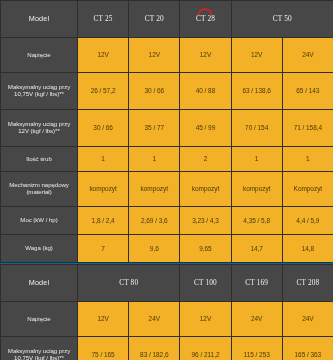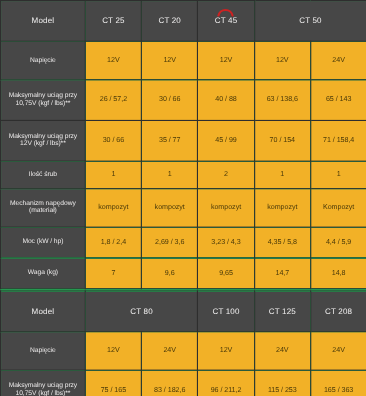--- a/index.html
+++ b/index.html
@@ -9,21 +9,21 @@
   }
   body {
     width: 333px;
     height: 360px;
     overflow: hidden;
     font-family: "Liberation Sans", sans-serif;
   }
   .spec-sheet {
     width: 333px;
     height: 360px;
-    background: #22c55e;
+    background: #0369a1;
     display: flex;
     flex-direction: column;
   }
   table.spec-table {
     width: 333px;
     border-collapse: collapse;
     table-layout: fixed;
   }
   table.spec-table + table.spec-table {
     margin-top: 1px;
@@ -69,20 +69,21 @@
   .r-pow  td { height: 27px; }
   .r-weight td { height: 27px; }
 
   .lbl .sub { display: block; }
 
   
   .hdr-wrap {
     position: relative;
     display: block;
     width: 100%;
+    font-family: Liberation Serif, serif;
   }
   .arc-mark {
     position: absolute;
     left: 50%;
     top: -11px;
     transform: translateX(-50%);
     width: 17px;
     height: 11px;
     pointer-events: none;
   }
@@ -111,21 +112,21 @@
         <td class="hdr" colspan="1">
           <span class="hdr-wrap"><span>CT 20</span></span>
         </td>
         <td class="hdr" colspan="1">
           <span class="hdr-wrap">
             <span class="arc-mark">
               <svg width="17" height="11" viewBox="0 0 17 11">
                 <path d="M2 10.5 A 6.6 6.6 0 0 1 15 10.5" fill="none" stroke="#cc2222" stroke-width="1.9" stroke-linecap="round"></path>
               </svg>
             </span>
-            <span>CT 45</span>
+            <span>CT 28</span>
           </span>
         </td>
         <td class="hdr" colspan="2">
           <span class="hdr-wrap"><span>CT 50</span></span>
         </td>
       </tr>
 
       <tr class="r-volt">
         <td class="lbl">Napięcie</td>
         <td class="val">12V</td>
@@ -212,21 +213,21 @@
     <tbody>
       <tr class="r-head">
         <td class="hdr">Model</td>
         <td class="hdr" colspan="2">
           <span class="hdr-wrap"><span>CT 80</span></span>
         </td>
         <td class="hdr" colspan="1">
           <span class="hdr-wrap"><span>CT 100</span></span>
         </td>
         <td class="hdr" colspan="1">
-          <span class="hdr-wrap"><span>CT 125</span></span>
+          <span class="hdr-wrap"><span>CT 169</span></span>
         </td>
         <td class="hdr" colspan="1">
           <span class="hdr-wrap"><span>CT 208</span></span>
         </td>
       </tr>
 
       <tr class="r-volt">
         <td class="lbl">Napięcie</td>
         <td class="val">12V</td>
         <td class="val">24V</td>

